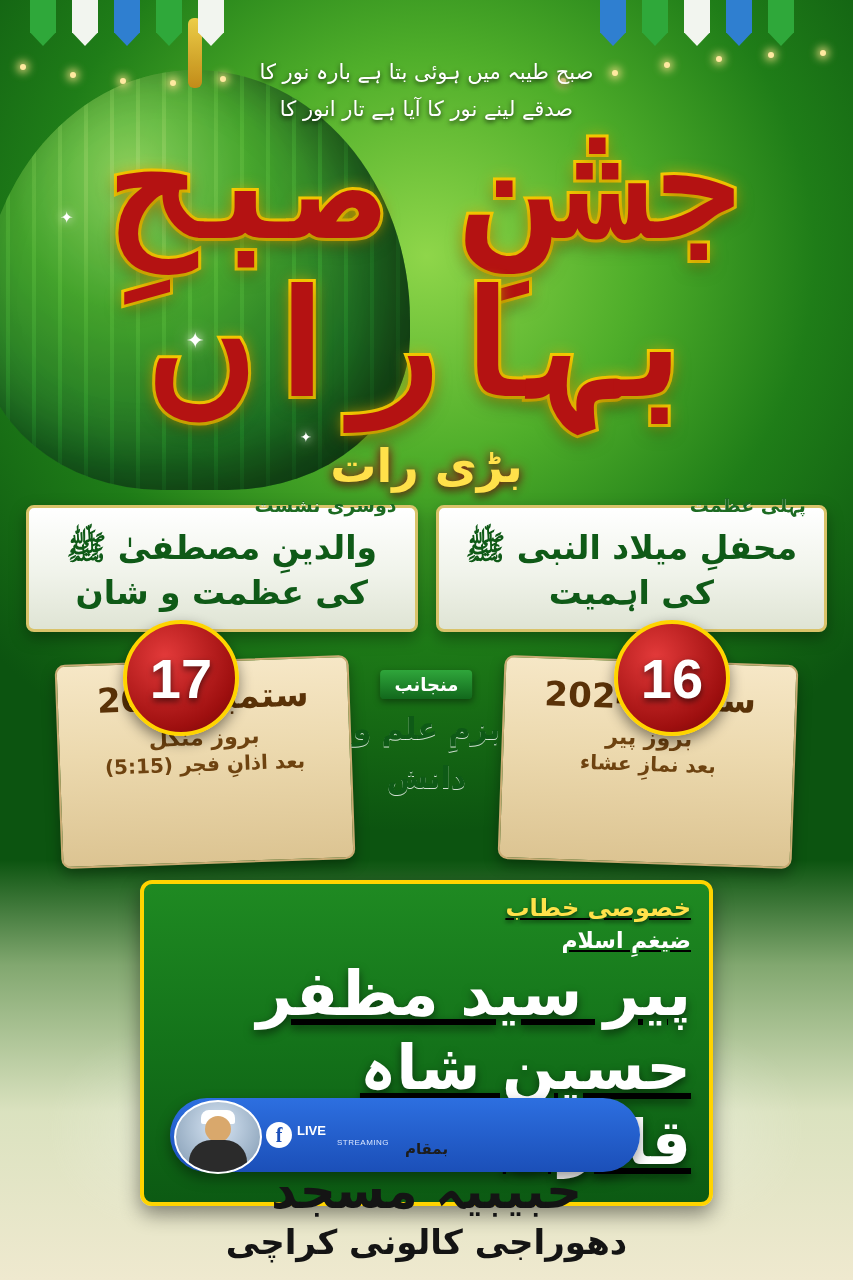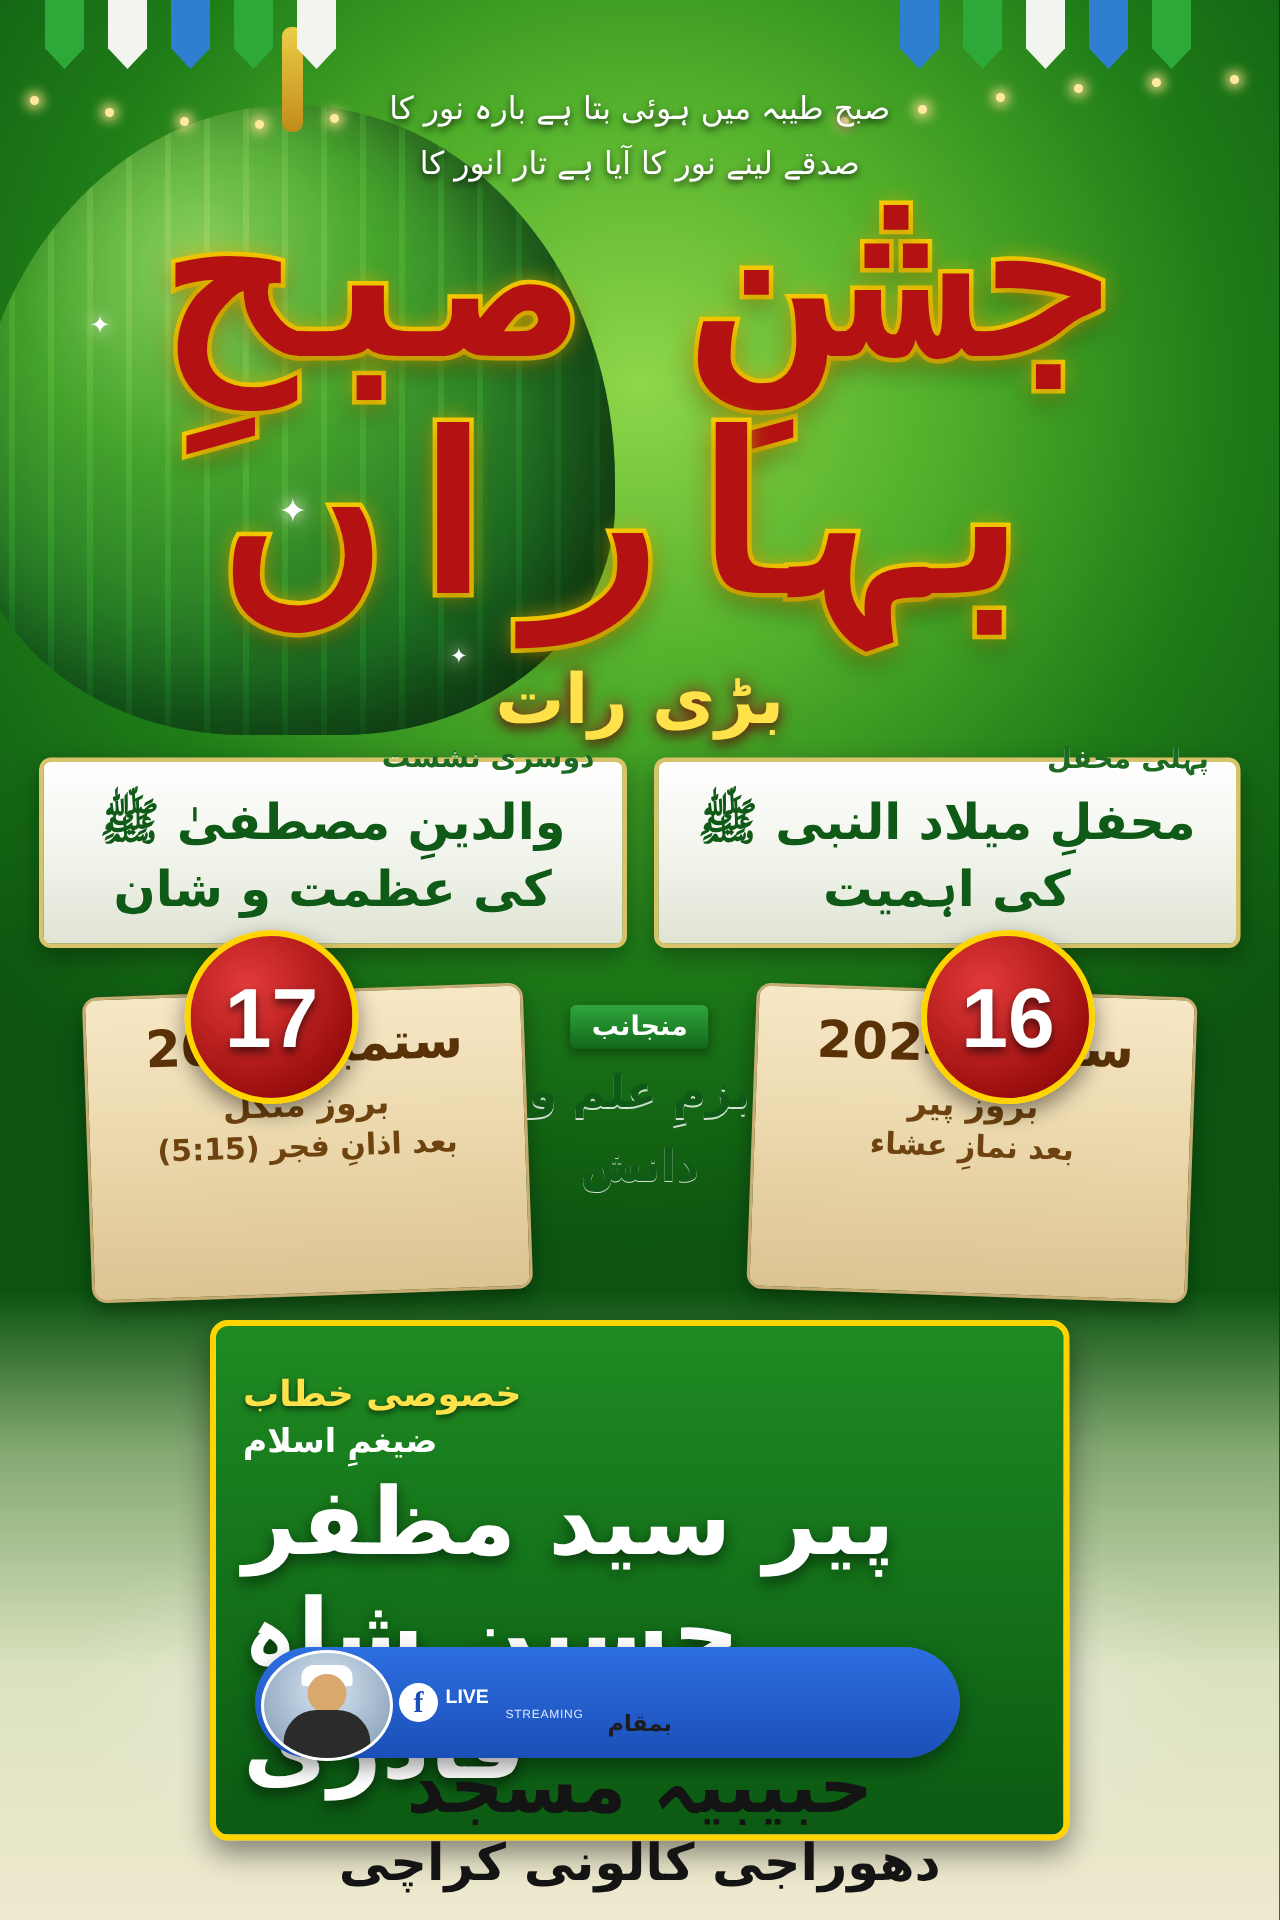--- a/index.html
+++ b/index.html
@@ -281,24 +281,25 @@
   }
 
   
   .speaker-panel {
     position: absolute;
     top: 880px;
     left: 140px; right: 140px;
     background: linear-gradient(180deg, #1f8a22 0%, #14731a 50%, #0c5a13 100%);
     border: 4px solid #ffd400;
     border-radius: 12px;
-    padding: 31px 18px 22px;
-    text-align: left;
+    padding: 10px 18px 22px;
+    text-align: right;
     box-shadow: 0 8px 20px rgba(0,0,0,0.45);
     z-index: 8;
+    text-decoration: underline;
   }
   .speaker-kicker {
     font-size: 24px;
     font-weight: bold;
     color: #ffe14a;
     text-shadow: 0 2px 4px rgba(0,0,0,0.6);
   }
   .speaker-title {
     margin-top: 6px;
     font-size: 22px;
@@ -514,21 +515,21 @@
     <div>صدقے لینے نور کا آیا ہے تار انور کا</div>
   </div>
 
   <div class="title-wrap">
     <div class="title-main urdu">جشنِ صبحِ بہاراں</div>
     <div class="title-sub urdu">بڑی رات</div>
   </div>
 
   <div class="sessions">
     <div class="session">
-      <div class="session-tag urdu">پہلی محفل</div>
+      <div class="session-tag urdu">پہلی عظمت</div>
       <div class="session-text urdu">محفلِ میلاد النبی ﷺ کی اہمیت</div>
     </div>
     <div class="session">
       <div class="session-tag urdu">دوسری نشست</div>
       <div class="session-text urdu">والدینِ مصطفیٰ ﷺ کی عظمت و شان</div>
     </div>
   </div>
 
   <div class="dates">
 

